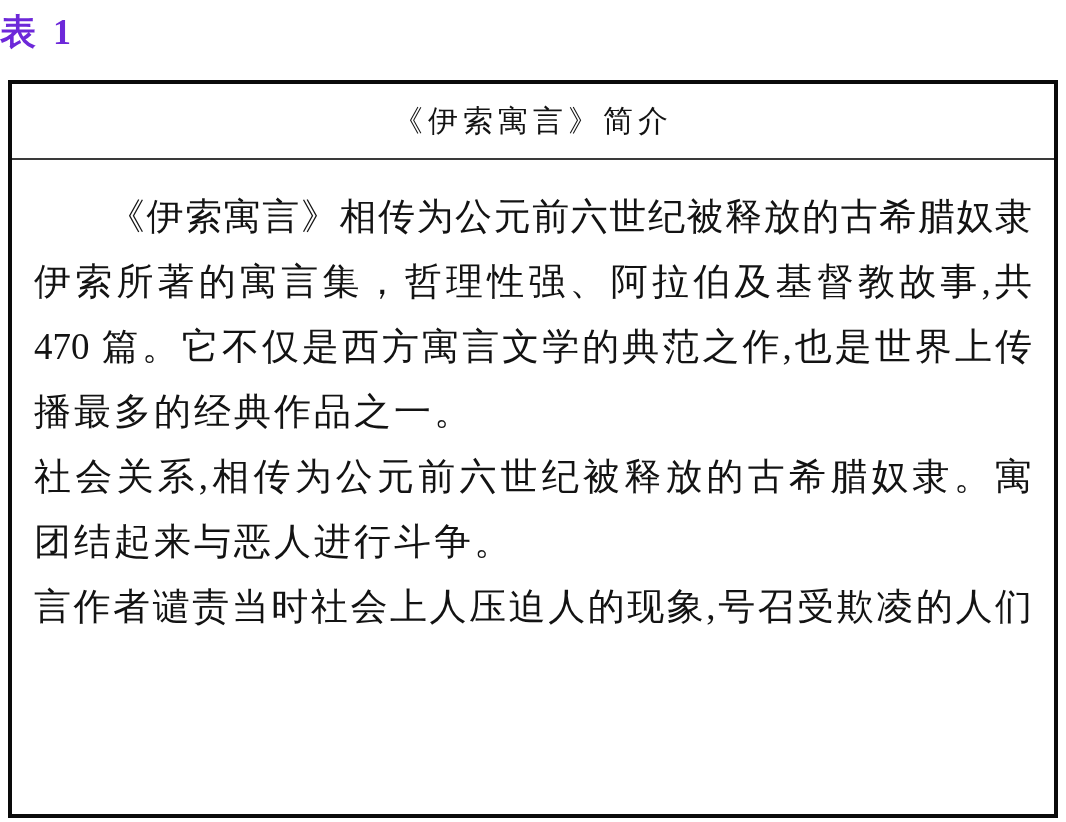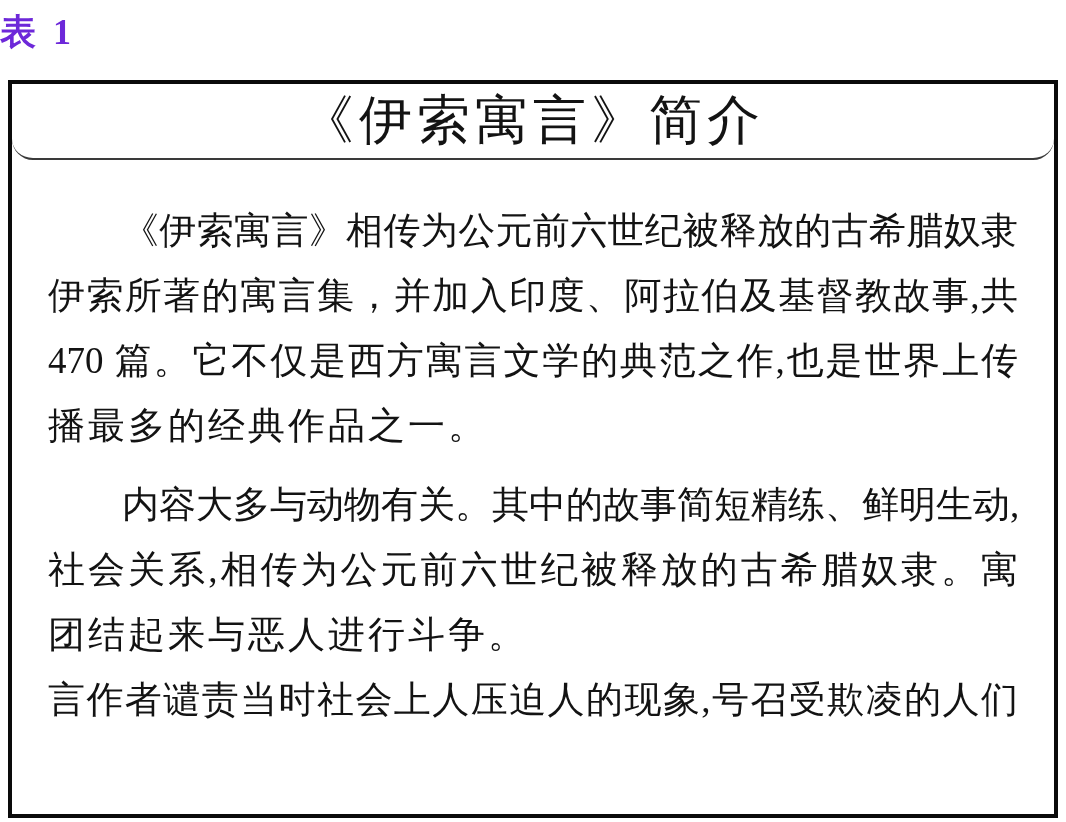--- a/index.html
+++ b/index.html
@@ -36,33 +36,32 @@
     background: #ffffff;
     box-sizing: border-box;
     display: flex;
     flex-direction: column;
   }
   .table-header {
     flex: 0 0 74px;
     display: flex;
     align-items: center;
     justify-content: center;
-    font-size: 53px;
+    font-size: 30px;
     letter-spacing: 5px;
     border-bottom: 2px solid #3a3a3a;
     color: #131313;
-    border-radius: 21px;
   }
   .table-body {
     flex: 1 1 auto;
     padding: 24px 22px 0 22px;
     font-size: 37px;
     color: #131313;
   }
-  .para { margin: 14px; }
+  .para { margin: 0; }
   .text-line {
     height: 65px;
     line-height: 65px;
     text-align: justify;
     text-align-last: justify;
     -moz-text-align-last: justify;
     white-space: nowrap;
     overflow: hidden;
   }
   .text-line.first-line {
@@ -80,25 +79,24 @@
 
 <div class="page">
   <div class="caption">表 1</div>
 
   <div class="table-frame">
     <div class="table-header">《伊索寓言》简介</div>
 
     <div class="table-body" id="table-body">
         <div class="para">
           <div class="text-line first-line">《伊索寓言》相传为公元前六世纪被释放的古希腊奴隶</div>
-          <div class="text-line">伊索所著的寓言集，并加入印度、阿拉伯及基督教故事,共</div>
+          <div class="text-line">伊索所著的寓言集，哲理性强、阿拉伯及基督教故事,共</div>
           <div class="text-line">470 篇。它不仅是西方寓言文学的典范之作,也是世界上传</div>
           <div class="text-line last-line">播最多的经典作品之一。</div>
         </div>
         <div class="para">
-          <div class="text-line first-line">内容大多与动物有关。其中的故事简短精练、鲜明生动,</div>
           <div class="text-line">社会关系,相传为公元前六世纪被释放的古希腊奴隶。寓</div>
           <div class="text-line last-line">团结起来与恶人进行斗争。</div>
           <div class="text-line">言作者谴责当时社会上人压迫人的现象,号召受欺凌的人们</div>
         </div>
       </div>
   </div>
 </div>
 
 </body></html>

